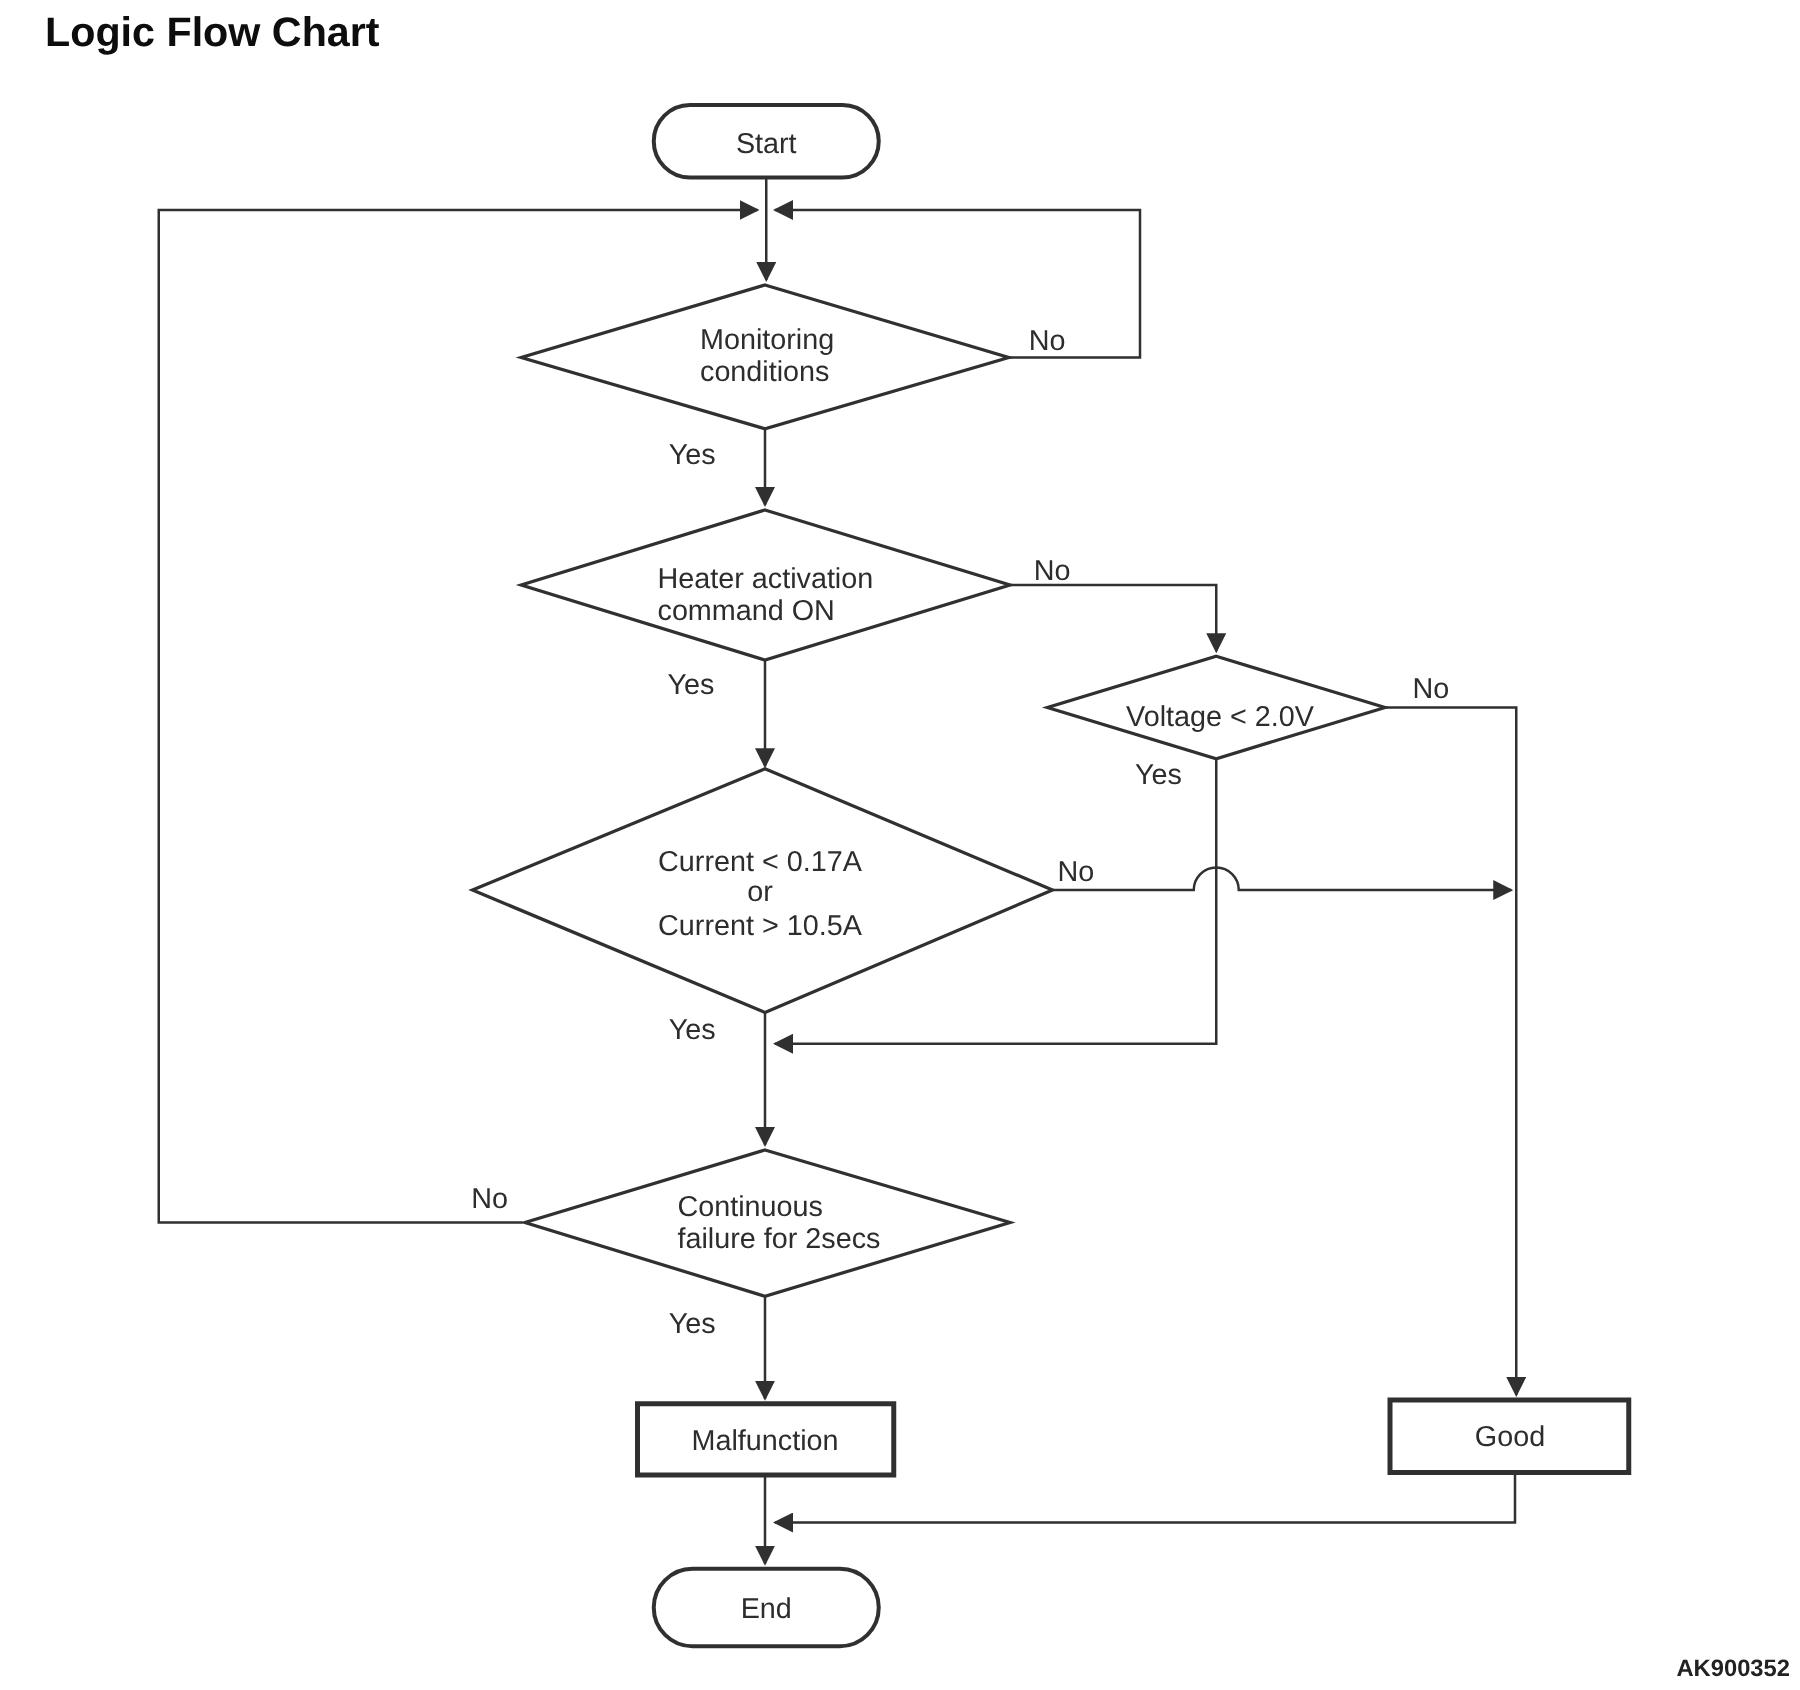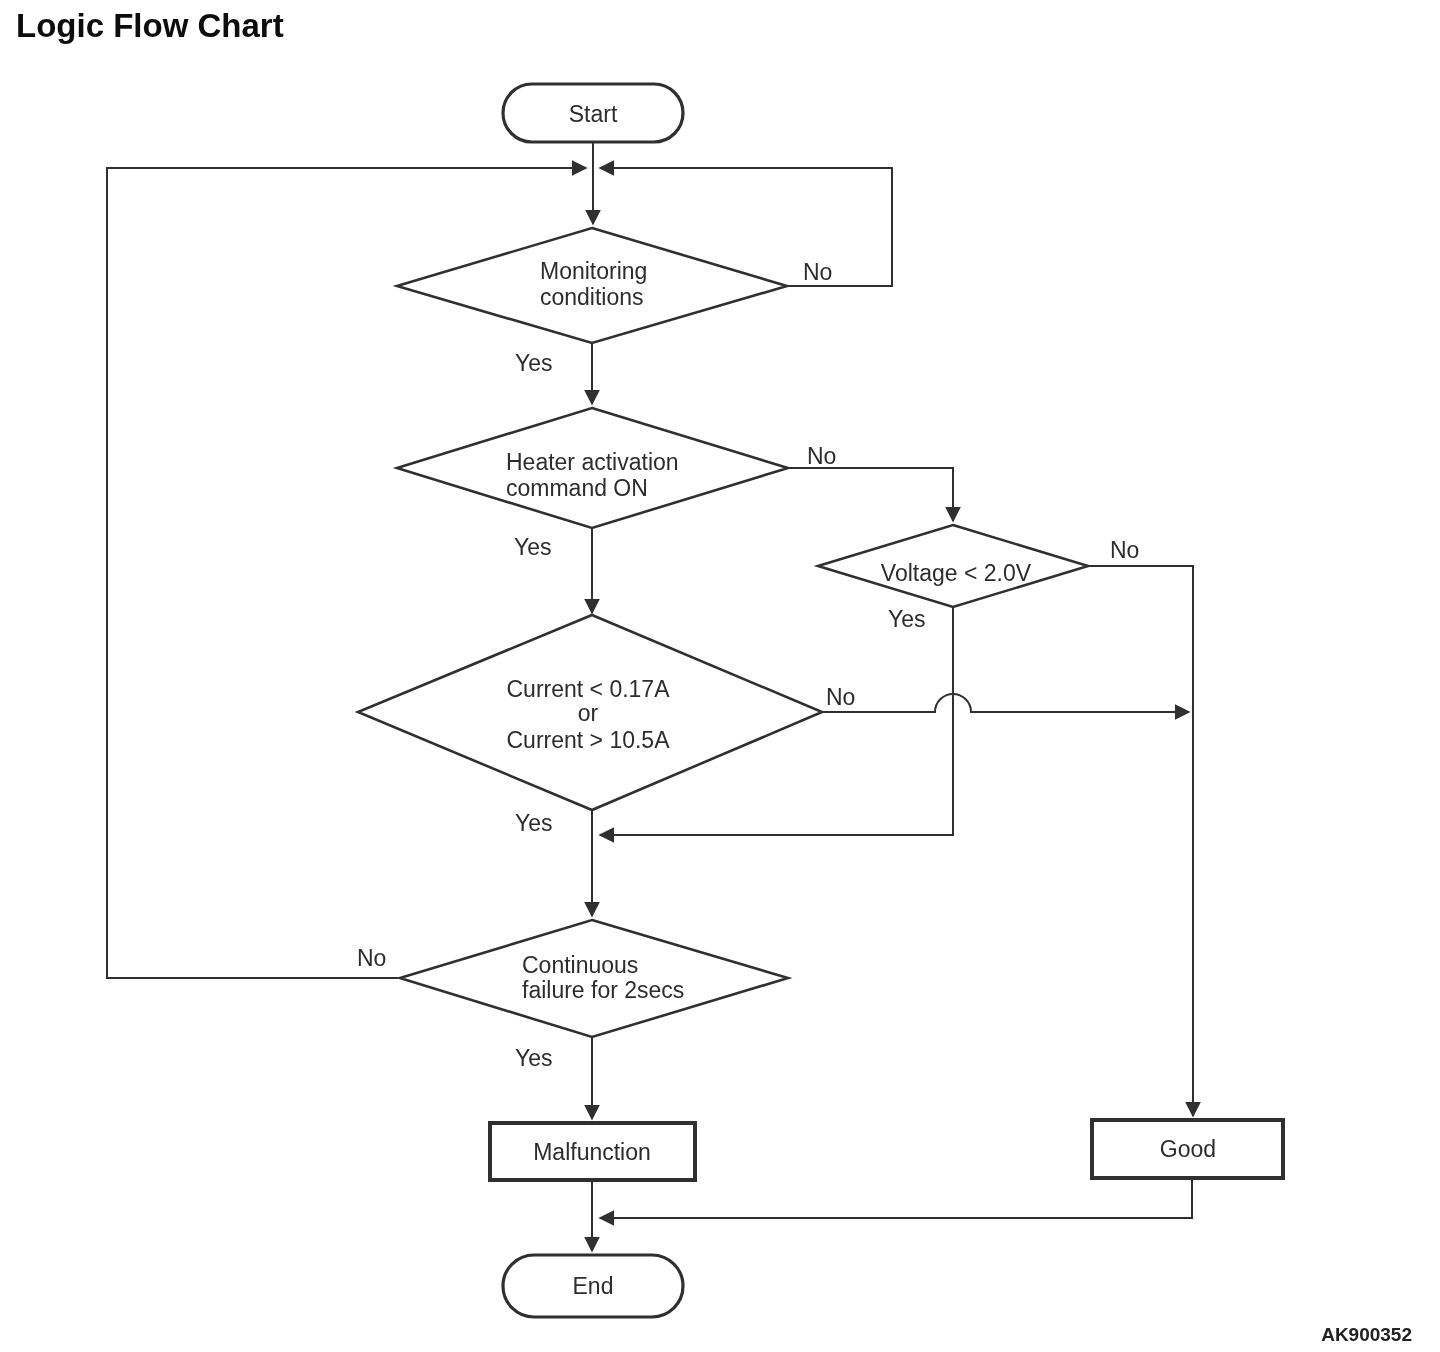--- a/index.html
+++ b/index.html
@@ -6,20 +6,21 @@
     margin: 0;
     padding: 0;
     background: #ffffff;
   }
   .canvas {
     position: relative;
     width: 1292px;
     height: 1352px;
     background: #ffffff;
     font-family: "Liberation Sans", sans-serif;
+    margin-left: 20px;
   }
   svg {
     display: block;
   }
   .shape {
     fill: #ffffff;
     stroke: #303030;
   }
   .diamond   { stroke-width: 2.6; }
   .terminator{ stroke-width: 3.2; }

